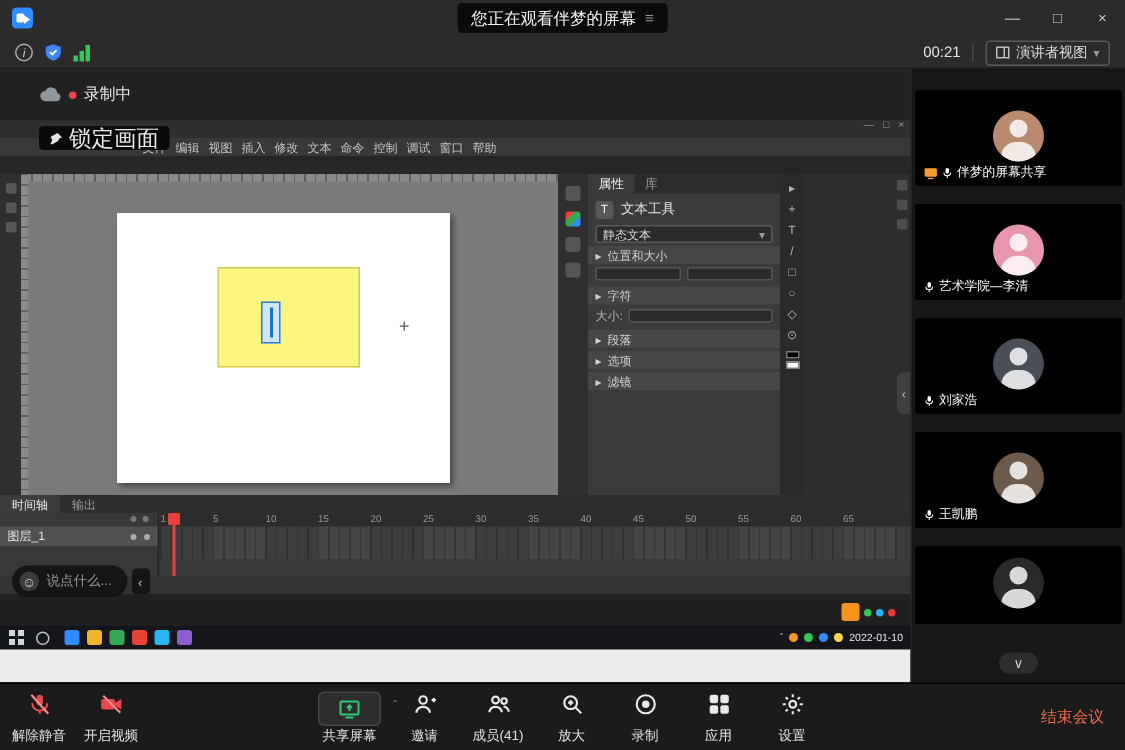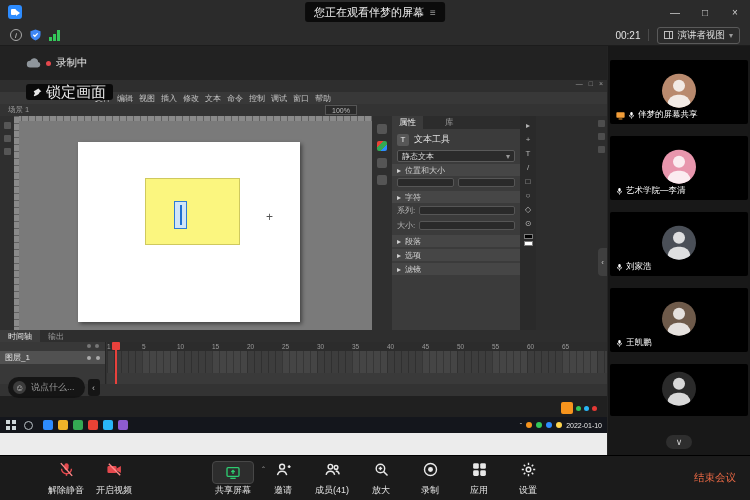--- a/index.html
+++ b/index.html
@@ -52,21 +52,21 @@
   .canvas { position:absolute; left:64px; top:26px; width:222px; height:180px; background:#fff; box-shadow:2px 2px 4px rgba(0,0,0,.45); }
   .yellow-rect { position:absolute; left:67px; top:36px; width:95px; height:67px; background:#fbf67f; border:1px solid #cfc95e; }
   .textbox { position:absolute; left:28px; top:22px; width:13px; height:28px; border:1.5px solid #2e7bd6; background:rgba(205,228,255,.95); }
   .textbox::after { content:""; position:absolute; left:50%; top:3px; bottom:3px; width:2px; background:#1f6fd0; transform:translateX(-50%); }
   .cross-cursor { position:absolute; left:188px; top:68px; font-size:12px; color:#555; }
   .dock-strip { position:absolute; left:372px; top:0; width:20px; height:214px; background:#2f2f2f; display:flex; flex-direction:column; align-items:center; gap:7px; padding-top:8px; }
   .dock-strip i { width:10px; height:10px; border-radius:2px; background:#555; }
   .dock-strip i.colorful { background:linear-gradient(135deg,#e94235 0 33%,#34a853 33% 66%,#2d8cff 66%); }
 
   .props { position:absolute; left:392px; top:0; width:128px; height:214px; background:#3b3b3b; font-size:8px; color:#c8c8c8; }
-  .ptabs { height:13px; background:#2c2c2c; display:flex; align-items:center;gap:15px; }
+  .ptabs { height:13px; background:#2c2c2c; display:flex; align-items:center; }
   .ptabs span { padding:0 7px; height:13px; display:flex; align-items:center; font-size:8.5px; color:#999; }
   .ptabs span.active { background:#3b3b3b; color:#eee; }
   .trow { display:flex; align-items:center; gap:5px; padding:4px 5px 2px; }
   .tbox { width:12px; height:12px; background:#575757; color:#eee; font-size:8px; display:flex; align-items:center; justify-content:center; border-radius:2px; }
   .ttxt { font-size:9px; color:#e0e0e0; }
   .dd { margin:2px 5px; height:12px; background:#2b2b2b; border:1px solid #5a5a5a; border-radius:2px; display:flex; align-items:center; justify-content:space-between; padding:0 4px; }
   .dd b { font-weight:normal; color:#ddd; }
   .dd i { color:#999; font-style:normal; }
   .sec { height:12px; background:#464646; display:flex; align-items:center; gap:4px; padding:0 5px; margin-top:2px; color:#d2d2d2; }
   .frow { display:flex; align-items:center; gap:4px; padding:2px 5px; }
@@ -146,21 +146,21 @@
   .av1 { background:#b98a6e; } .av2 { background:#e896ad; } .av3 { background:#4a4f57; }
   .av4 { background:#7fa8c9; } .av5 { background:#6e5a4a; } .av6 { background:#2a2a2a; }
   .nametag { position:absolute; left:2px; bottom:2px; max-width:132px; background:rgba(0,0,0,.78); border-radius:2px; display:flex; align-items:center; gap:3px; padding:1px 4px; }
   .nametag b { font-weight:normal; font-size:8.5px; color:#fff; white-space:nowrap; overflow:hidden; }
   .collapse-pill { position:absolute; left:50%; bottom:6px; transform:translateX(-50%); width:26px; height:14px; background:#2e2e2e; border-radius:7px; color:#cfcfcf; font-size:9px; display:flex; align-items:center; justify-content:center; }
 
   
   .btoolbar { position:absolute; left:0; bottom:0; width:750px; height:45px; background:#1b1b1b; border-top:1px solid #000; }
   .tb-item { display:flex; flex-direction:column; align-items:center; justify-content:space-between; height:36px; min-width:40px; }
   .tb-label { font-size:9px; color:#e2e2e2; white-space:nowrap; }
-  .left-group { position:absolute; left:6px; top:5px; display:flex; gap:8px;margin-left:40px; }
+  .left-group { position:absolute; left:6px; top:5px; display:flex; gap:8px; }
   .center-group { position:absolute; left:212px; top:5px; display:flex; gap:9px; align-items:flex-end; }
   .center-group .tb-item { height:36px; }
   .share-wrap { position:relative; }
   .share-tile { width:42px; height:23px; background:#2d2d2d; border:1px solid #474747; border-radius:4px; display:flex; align-items:center; justify-content:center; }
   .share-caret { position:absolute; right:-11px; top:4px; color:#8d8d8d; font-size:9px; }
   .end-btn { position:absolute; right:14px; top:50%; transform:translateY(-50%); color:#ed6a45; font-size:10.5px; white-space:nowrap; }
 </style>
 </head>
 <body>
 
@@ -235,24 +235,20 @@
       <span>插入</span>
       <span>修改</span>
       <span>文本</span>
       <span>命令</span>
       <span>控制</span>
       <span>调试</span>
       <span>窗口</span>
       <span>帮助</span>
     </div>
 
-    <div class="editbar">
-      <span class="scene-label">场景 1</span>
-      <span class="zoom-box">100%</span>
-    </div>
 
     <div class="workspace">
       <div class="left-strip">
           <i></i>
           <i></i>
           <i></i>
         </div>
 
       <div class="stage">
         <div class="ruler-h"></div>
@@ -289,24 +285,20 @@
           <span>▸</span>
           <span>位置和大小</span>
         </div>
         <div class="frow">
           <span class="field"></span>
           <span class="field"></span>
         </div>
         <div class="sec">
           <span>▸</span>
           <span>字符</span>
-        </div>
-        <div class="frow">
-          <label>系列:</label>
-          <span class="field"></span>
         </div>
         <div class="frow">
           <label>大小:</label>
           <span class="field"></span>
         </div>
         <div class="sec">
           <span>▸</span>
           <span>段落</span>
         </div>
         <div class="sec">

